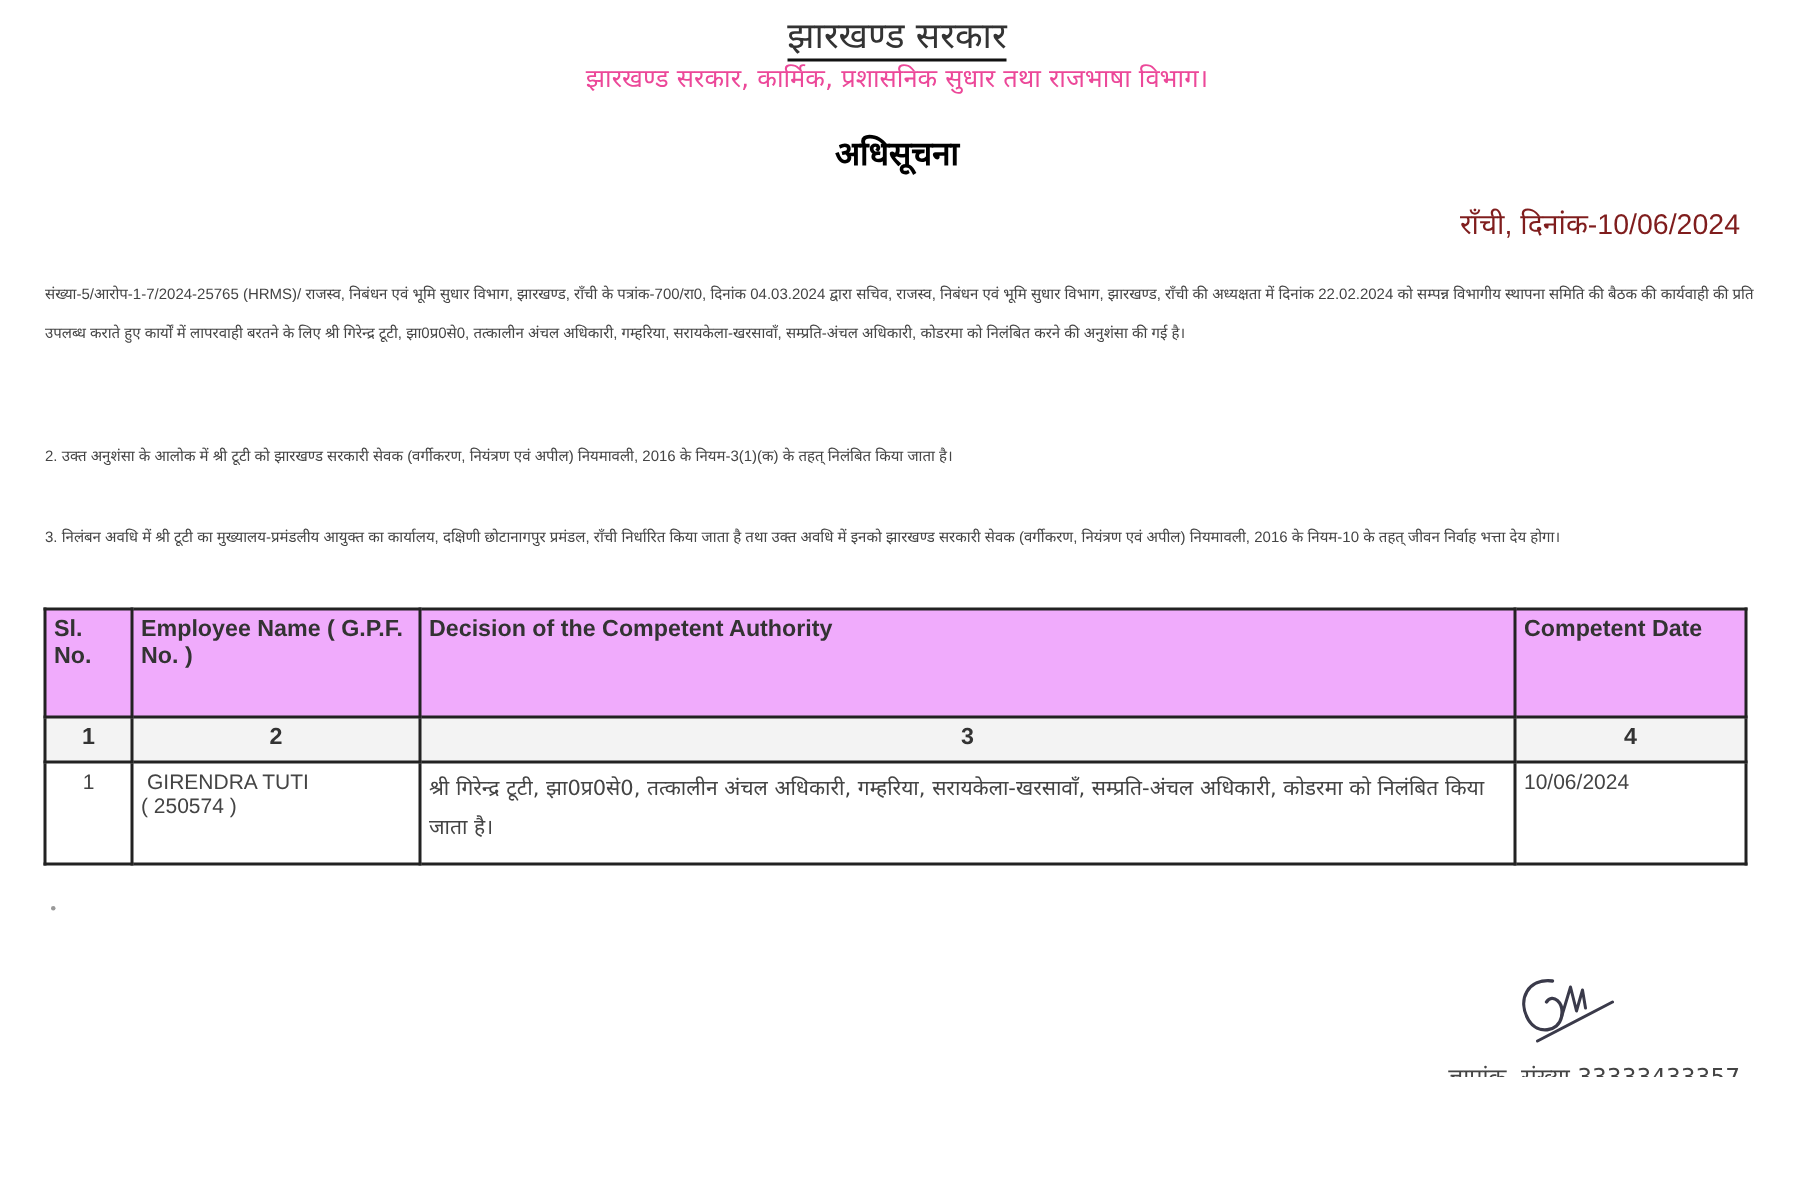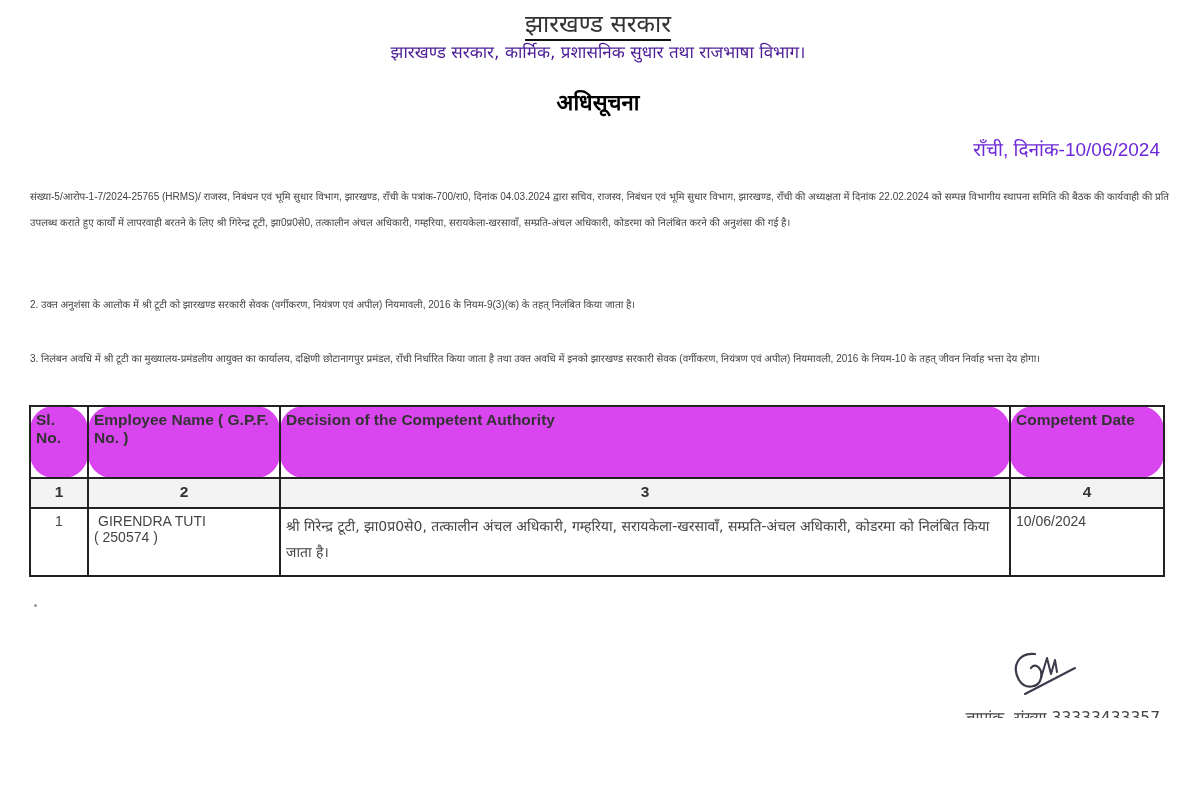--- a/index.html
+++ b/index.html
@@ -7,44 +7,44 @@
     width: 1200px; height: 800px; overflow: hidden;
     background: #ffffff; color: #222;
     font-family: "DejaVu Sans", "Liberation Sans", sans-serif;
     position: relative;
   }
   .center { position: absolute; left: 0; width: 1196px; text-align: center; }
   .gov-title {
     top: 6px; font-size: 24px; color: #333;
   }
   .gov-title span { border-bottom: 2px solid #111; padding-bottom: 1px; }
-  .dept-line { top: 40px; font-size: 17px; color: #4c1d95; }
+  .dept-line { top: 40px; font-size: 17px; color: #ec4899; }
   .notif-title { top: 86px; font-size: 22px; font-weight: bold; color: #000000; }
   .place-date {
-    position: absolute; right: 40px; top: 136px; font-size: 19px; color: #6d28d9;
+    position: absolute; right: 40px; top: 136px; font-size: 19px; color: #7f1d1d;
     font-family: "Liberation Sans", "DejaVu Sans", sans-serif;
   }
   .para {
     position: absolute; left: 30px; width: 1140px; font-size: 10px;
     line-height: 26px; color: #444;
     font-family: "Liberation Sans", "DejaVu Sans", sans-serif;
   }
   .p1 { top: 184px; }
   .p2 { top: 292px; }
   .p3 { top: 346px; }
   table.order {
     position: absolute; left: 29px; top: 405px; width: 1136px;
     border-collapse: collapse;
     font-family: "Liberation Sans", "DejaVu Sans", sans-serif;
   }
   table.order td, table.order th {
     border: 2px solid #222; vertical-align: top; padding: 4px 5px;
     font-size: 15.5px; color: #333;
   }
-  table.order th { background: #d946ef; font-weight: bold; text-align: left; height: 62px; border-radius: 24px; }
+  table.order th { background: #f0abfc; font-weight: bold; text-align: left; height: 62px; }
   table.order tr.colnum td { background: #f3f3f3; font-weight: bold; text-align: center; height: 20px; padding: 4px; }
   table.order tr.data td { height: 58px; font-size: 14px; color: #444; }
   .c-sl { width: 46px; }
   .c-name { width: 180px; }
   .c-decision { width: 718px; margin-top: 16px; }
   th.c-sl { text-align: center; }
   td.sl-val { text-align: center; }
   td.decision-val { line-height: 26px; font-family: "DejaVu Sans", sans-serif; font-size: 13.5px; }
   .dot { position: absolute; left: 34px; top: 604px; width: 3px; height: 3px; background: #999; border-radius: 50%; }
   .sign-area {
@@ -63,21 +63,21 @@
 <body>
 
 <div class="center gov-title">
   <span>झारखण्ड सरकार</span>
 </div>
 <div class="center dept-line">झारखण्ड सरकार, कार्मिक, प्रशासनिक सुधार तथा राजभाषा विभाग।</div>
 <div class="center notif-title">अधिसूचना</div>
 <div class="place-date">राँची, दिनांक-10/06/2024</div>
 
 <div class="para p1">संख्या-5/आरोप-1-7/2024-25765 (HRMS)/  राजस्व, निबंधन एवं भूमि सुधार विभाग, झारखण्ड, राँची के पत्रांक-700/रा0, दिनांक 04.03.2024 द्वारा सचिव, राजस्व, निबंधन एवं भूमि सुधार विभाग, झारखण्ड, राँची की अध्यक्षता में दिनांक 22.02.2024 को सम्पन्न विभागीय स्थापना समिति की बैठक की कार्यवाही की प्रति उपलब्ध कराते हुए कार्यों में लापरवाही बरतने के लिए श्री गिरेन्द्र टूटी, झा0प्र0से0, तत्कालीन अंचल अधिकारी, गम्हरिया, सरायकेला-खरसावाँ, सम्प्रति-अंचल अधिकारी, कोडरमा को निलंबित करने की अनुशंसा की गई है।</div>
-<div class="para p2">2. उक्त अनुशंसा के आलोक में श्री टूटी को झारखण्ड सरकारी सेवक (वर्गीकरण, नियंत्रण एवं अपील) नियमावली, 2016 के नियम-9(3)(क) के तहत् निलंबित किया जाता है।</div>
+<div class="para p2">2. उक्त अनुशंसा के आलोक में श्री टूटी को झारखण्ड सरकारी सेवक (वर्गीकरण, नियंत्रण एवं अपील) नियमावली, 2016 के नियम-3(1)(क) के तहत् निलंबित किया जाता है।</div>
 <div class="para p3">3. निलंबन अवधि में श्री टूटी का मुख्यालय-प्रमंडलीय आयुक्त का कार्यालय, दक्षिणी छोटानागपुर प्रमंडल, राँची निर्धारित किया जाता है तथा उक्त अवधि में इनको झारखण्ड सरकारी सेवक (वर्गीकरण, नियंत्रण एवं अपील) नियमावली, 2016 के नियम-10 के तहत् जीवन निर्वाह भत्ता देय होगा।</div>
 
 <table class="order">
   <tbody>
       <tr>
     <th class="c-sl">Sl. No.</th>
     <th class="c-name">Employee Name ( G.P.F. No.  )</th>
     <th class="c-decision">Decision of the Competent Authority</th>
     <th>Competent Date</th>
   </tr>

